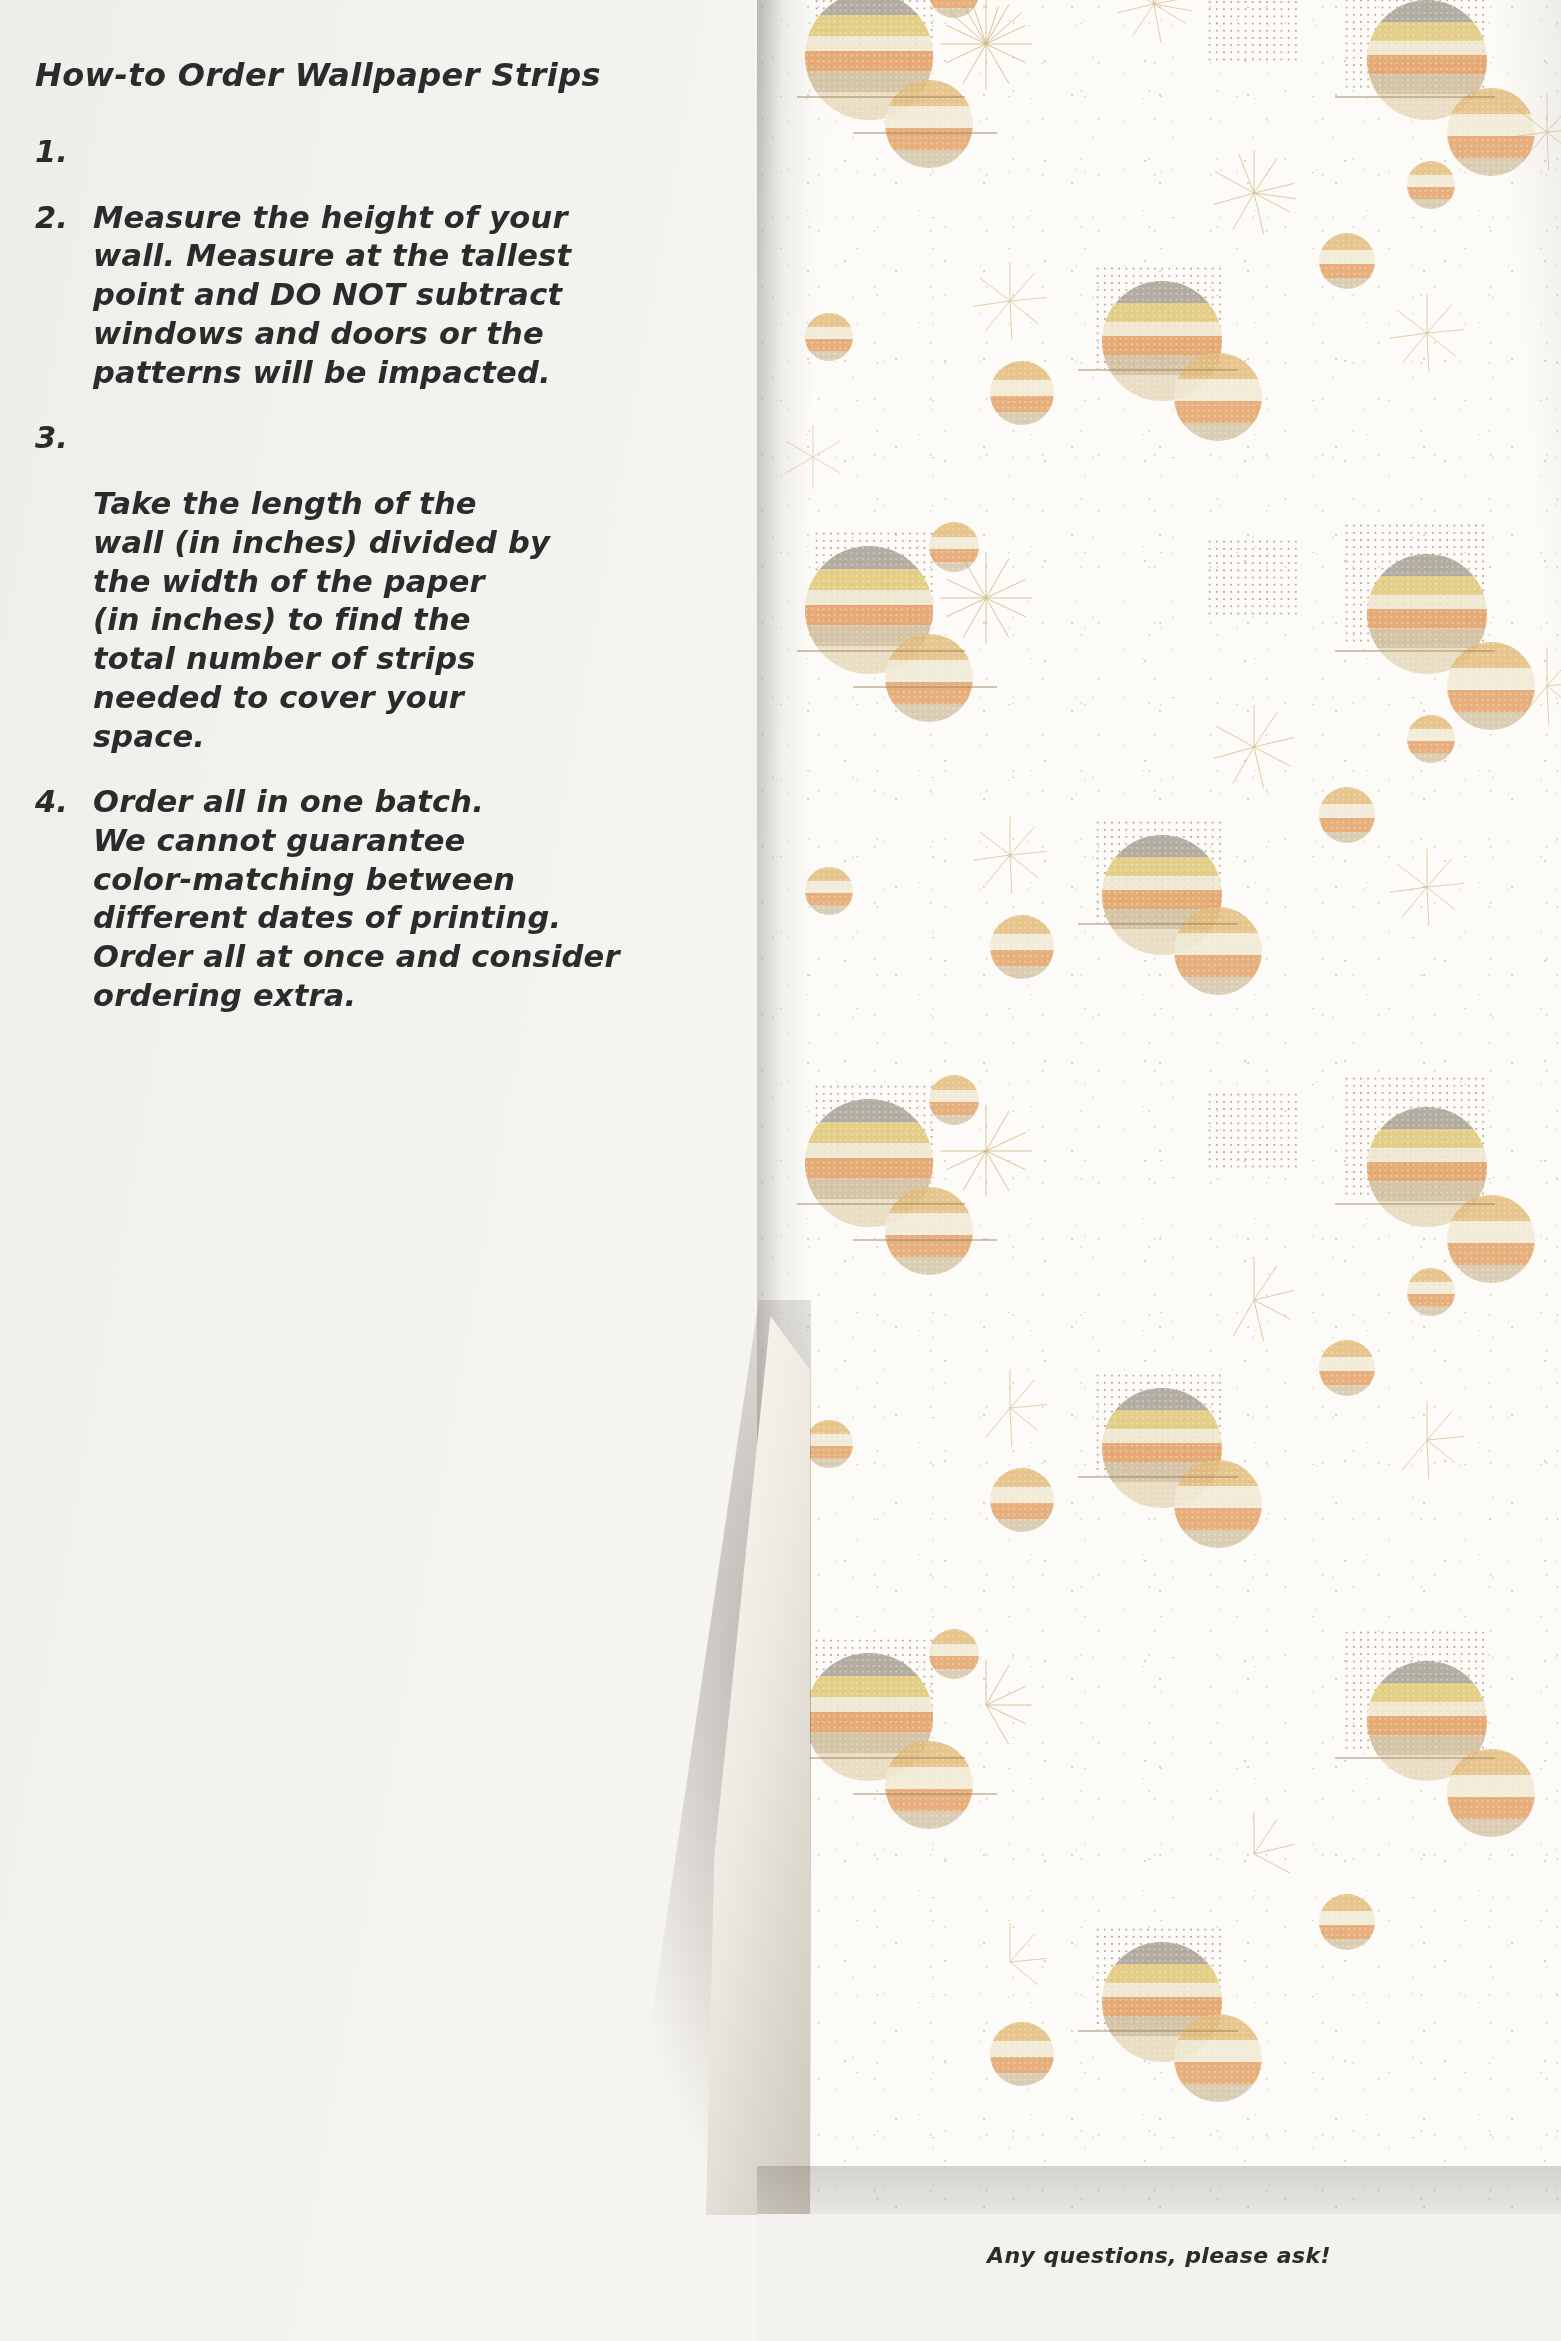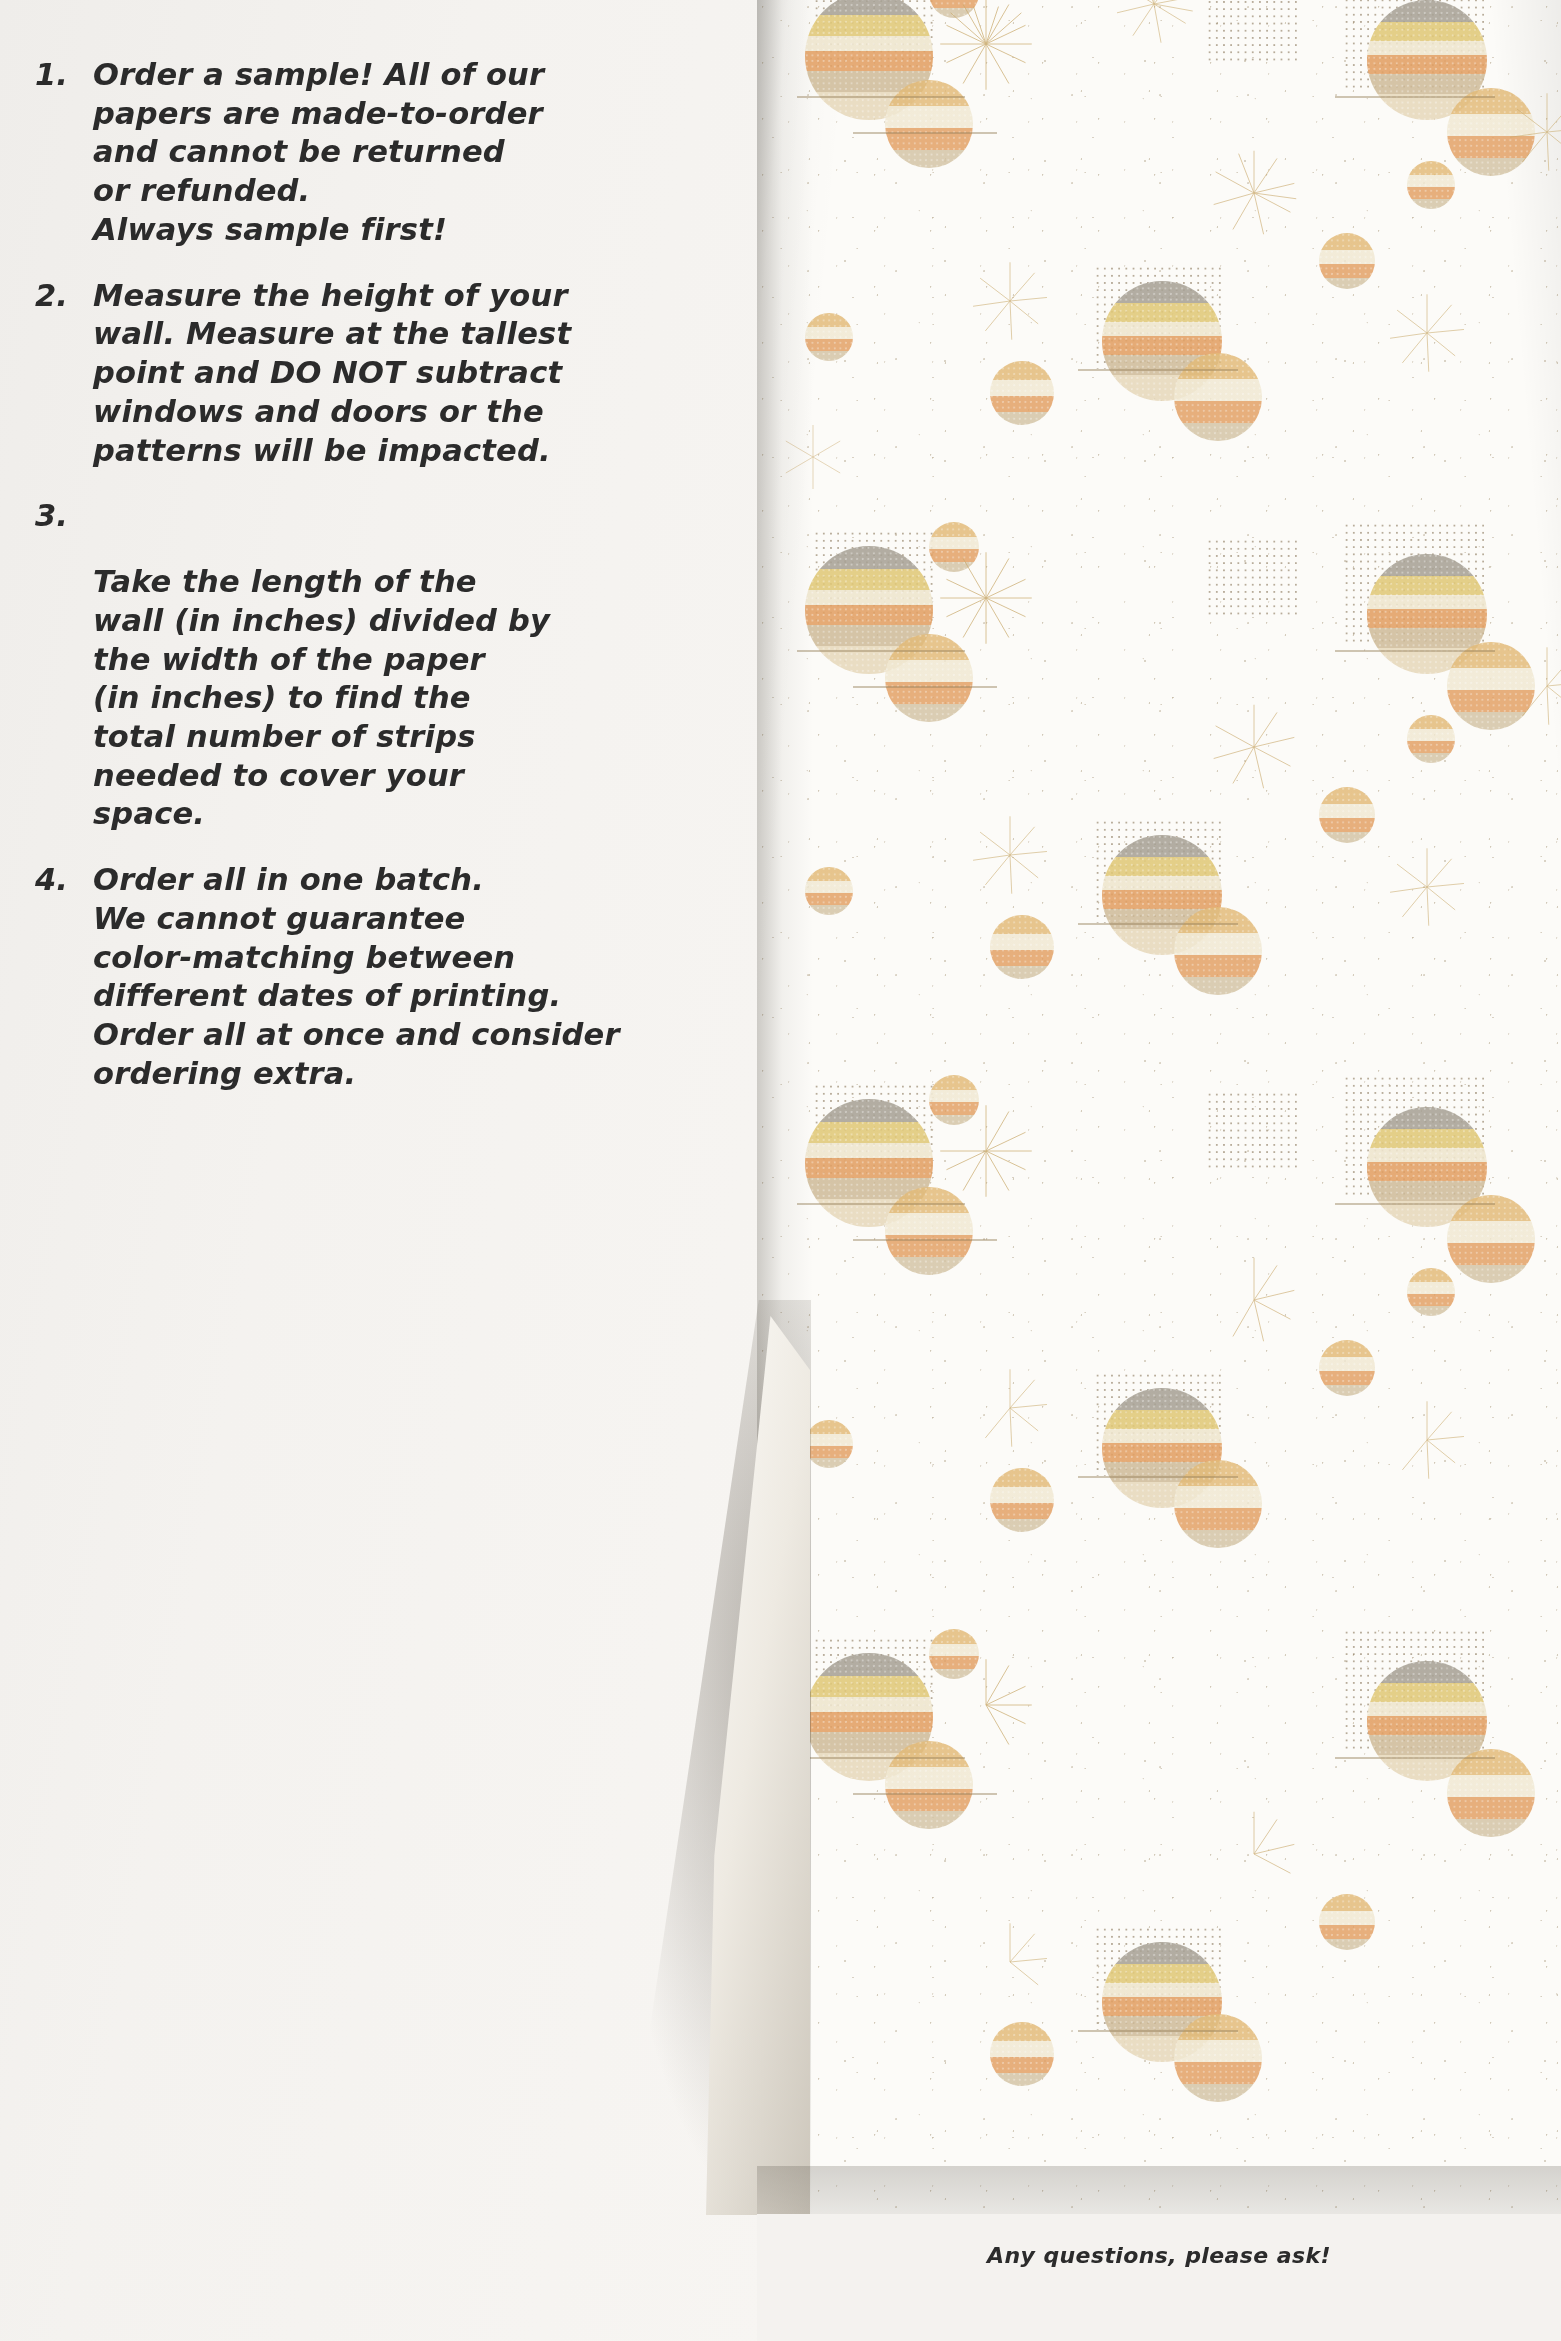--- a/index.html
+++ b/index.html
@@ -240,28 +240,24 @@
   }
 </style>
 </head>
 <body>
 
 <div class="page">
 
   <div class="left-col">
     <div class="text-wrap">
 
+      <h1 class="heading">How-to Order Wallpaper Strips</h1>
 
       <div class="step">
         <div class="step-num">1.</div>
-        <div class="step-body">Order a sample! All of our
-papers are made-to-order
-and cannot be returned
-or refunded.
-Always sample first!</div>
       </div>
 
       <div class="step">
         <div class="step-num">2.</div>
         <div class="step-body">Measure the height of your
 wall. Measure at the tallest
 point and DO NOT subtract
 windows and doors or the
 patterns will be impacted.</div>
       </div>

